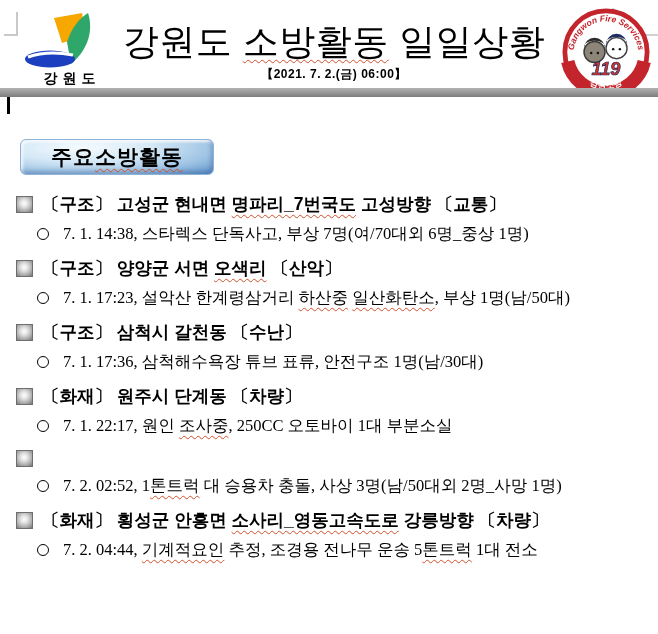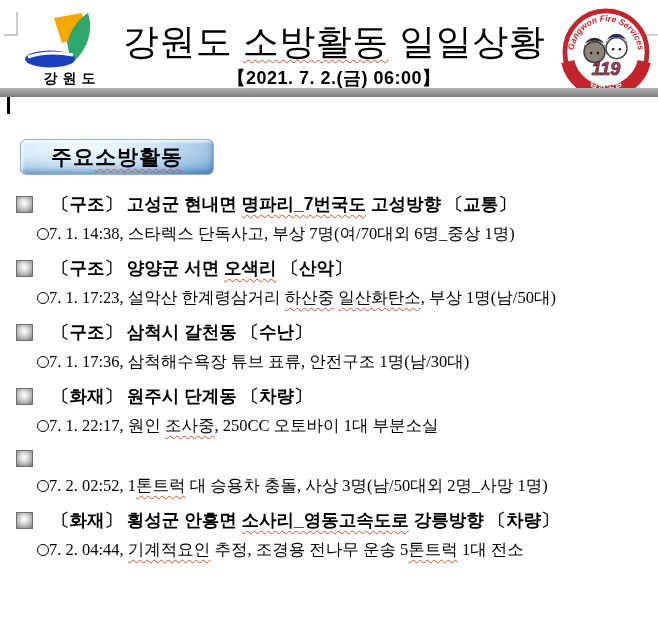--- a/index.html
+++ b/index.html
@@ -14,46 +14,46 @@
     border-left:2px solid #d2d2d2; border-bottom:2px solid #d2d2d2; }
 
   
   .logo { position:absolute; left:22px; top:12px; width:100px; text-align:center; }
   .logo-name { font-size:14px; font-weight:bold; letter-spacing:5px; margin-top:-2px; }
   .logo-caption { font-size:5px; color:#123a8c; letter-spacing:1px; line-height:5px; }
   .logo-rule { height:3px; background:#16337e; margin-top:1px; }
 
   .title-block { position:absolute; left:118px; width:432px; top:22px; text-align:center; }
   .doc-title { font-size:36px; font-weight:normal; letter-spacing:0.5px; white-space:nowrap; line-height:40px; }
-  .doc-date { font-size:18px; font-weight:bold; margin-top:4px; letter-spacing:0.5px; }
+  .doc-date { font-size:12px; font-weight:bold; margin-top:4px; letter-spacing:0.5px; }
 
   .badge { position:absolute; right:6px; top:8px; width:92px; height:88px; }
 
   .header-bar { position:absolute; left:0; top:88px; width:658px; height:9px;
     background:linear-gradient(#b2b2b2,#7d7d7d); }
   .caret { position:absolute; left:7px; top:97px; width:3px; height:17px; background:#000; }
 
   
   .section-chip {
     position:absolute; left:20px; top:139px; width:192px; height:34px;
     border-radius:6px; border:1px solid #8fb2d8;
     background:radial-gradient(ellipse at 32% 22%, #f5fbfe 0%, #d4e8f6 38%, #9cc2e3 72%, #5d92ca 100%);
     box-shadow:inset -2px -3px 4px rgba(40,80,140,.35), inset 2px 2px 3px rgba(255,255,255,.9);
     display:flex; align-items:center; justify-content:center;
     font-size:21px; font-weight:bold; letter-spacing:1px; white-space:nowrap;
   }
 
   
   .incidents { position:absolute; left:16px; top:194px; right:0; }
   .incident { margin-bottom:14px; }
-  .inc-head { display:flex; align-items:center; gap:19px; font-size:17.5px; font-weight:bold;
+  .inc-head { display:flex; align-items:center; gap:9px; font-size:17.5px; font-weight:bold;
     white-space:nowrap; line-height:21px; }
   .sq-bullet { flex:0 0 auto; width:15px; height:15px; border:1px solid #6e6e6e;
     background:radial-gradient(circle at 48% 42%, #ffffff 0%, #e3e3e3 30%, #a8a8a8 70%, #747474 100%); }
-  .inc-detail { display:flex; align-items:center; gap:0; margin:9px 0 0 21px;
+  .inc-detail { display:flex; align-items:center; gap:14px; margin:9px 0 0 21px;
     font-family:"Liberation Serif","DejaVu Serif",serif; font-size:16.5px; white-space:nowrap; line-height:20px;text-align:right; }
   .o-bullet { flex:0 0 auto; width:10px; height:10px; border:1.5px solid #000; border-radius:50%; }
 
   .wavy { text-decoration:underline; text-decoration-style:wavy;
     text-decoration-color:#d3502a; text-decoration-thickness:1px; text-underline-offset:4px; }
   .doc-title .wavy { text-underline-offset:5px; }
 </style>
 </head>
 <body>
 

